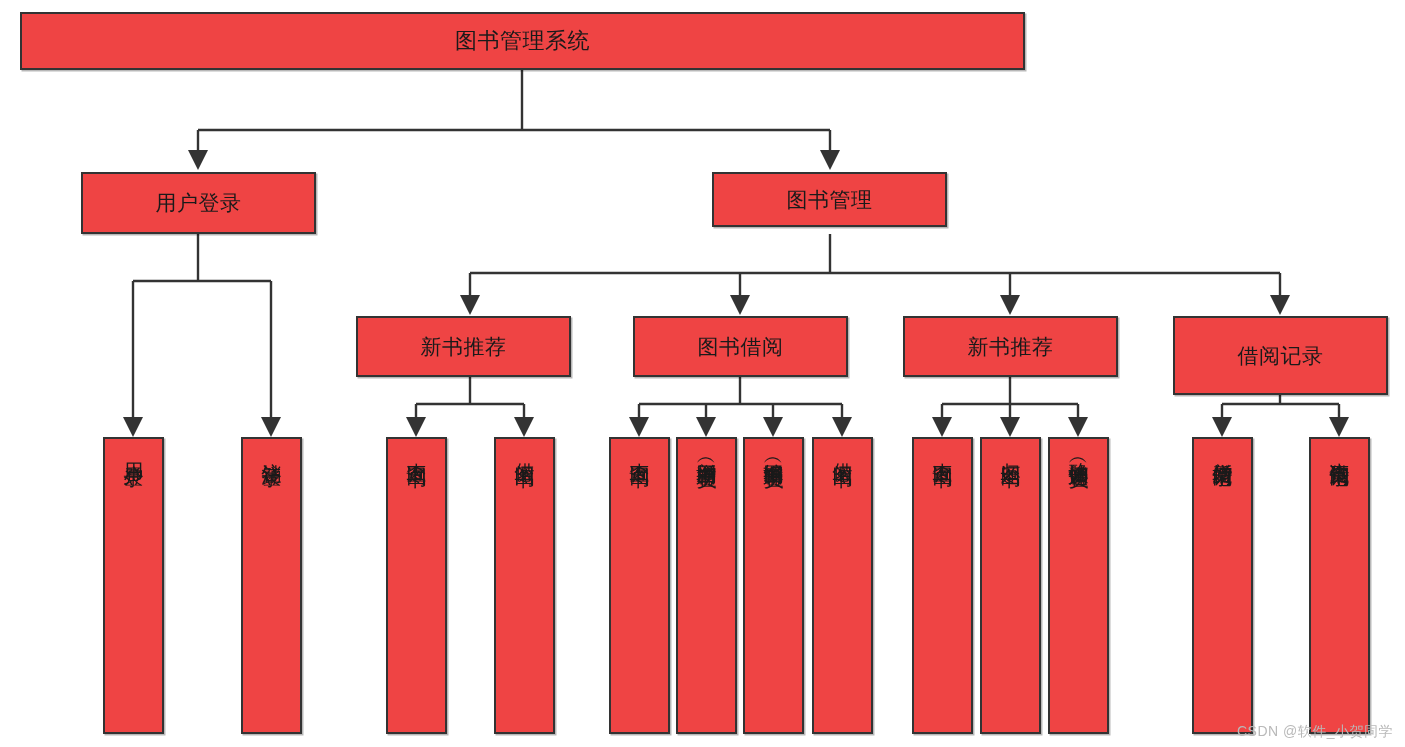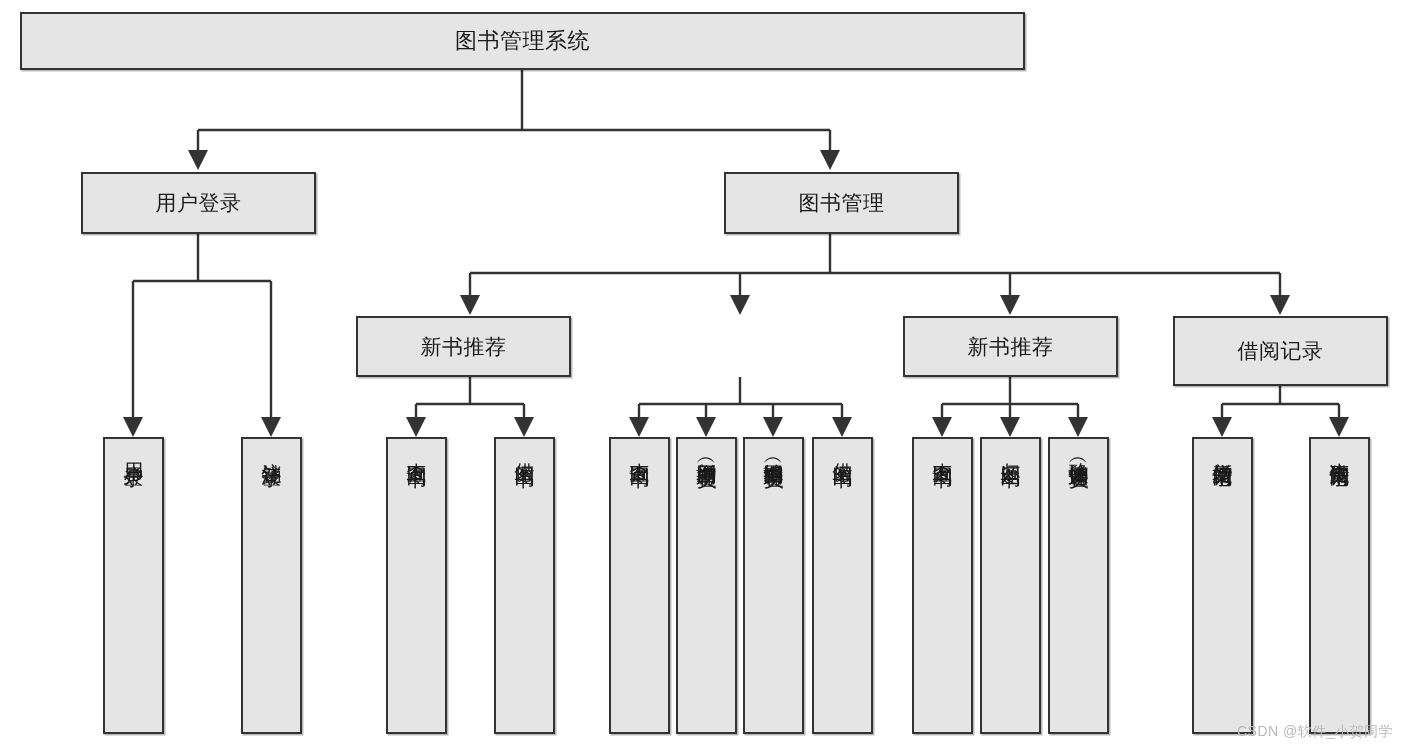--- a/index.html
+++ b/index.html
@@ -16,21 +16,21 @@
   }
   #diagram-root {
     position: relative;
     width: 1405px;
     height: 747px;
     background: #ffffff;
   }
   .node {
     position: absolute;
     box-sizing: border-box;
-    background: #e5e5e5;
+    background: #ef4444;
     border: 2px solid #333333;
     display: flex;
     align-items: center;
     justify-content: center;
     box-shadow: 1.5px 1.5px 0 rgba(0,0,0,0.28);
   }
   .node-label {
     color: #1a1a1a;
     font-family: "Liberation Sans", sans-serif;
     letter-spacing: 0.5px;
@@ -168,34 +168,37 @@
   </svg>
 
   <div class="node level-root" style="left:20px; top:12px; width:1005px; height:58px;">
     <span class="node-label">图书管理系统</span>
   </div>
 
   <div class="node level-2" style="left:81px; top:172px; width:235px; height:62px;">
     <span class="node-label">用户登录</span>
   </div>
 
-  <div class="node level-2" style="left:712px; top:172px; width:235px; height:62px;margin-left:12px;">
+  <div class="node level-2" style="left:712px; top:172px; width:235px; height:55px;">
     <span class="node-label">图书管理</span>
   </div>
 
   <div class="node level-3" style="left:356px; top:316px; width:215px; height:61px;">
     <span class="node-label">新书推荐</span>
   </div>
 
+  <div class="node level-3" style="left:633px; top:316px; width:215px; height:61px;">
+    <span class="node-label">图书借阅</span>
+  </div>
 
   <div class="node level-3" style="left:903px; top:316px; width:215px; height:61px;">
     <span class="node-label">新书推荐</span>
   </div>
 
-  <div class="node level-3" style="left:1173px; top:316px; width:215px; height:70px;">
+  <div class="node level-3" style="left:1173px; top:316px; width:215px; height:79px;">
     <span class="node-label">借阅记录</span>
   </div>
 
   <div class="node leaf" style="left:103px; top:437px; width:61px; height:297px;">
     <span class="node-label">用户登录</span>
   </div>
 
   <div class="node leaf" style="left:241px; top:437px; width:61px; height:297px;">
     <span class="node-label">注销登录</span>
   </div>

